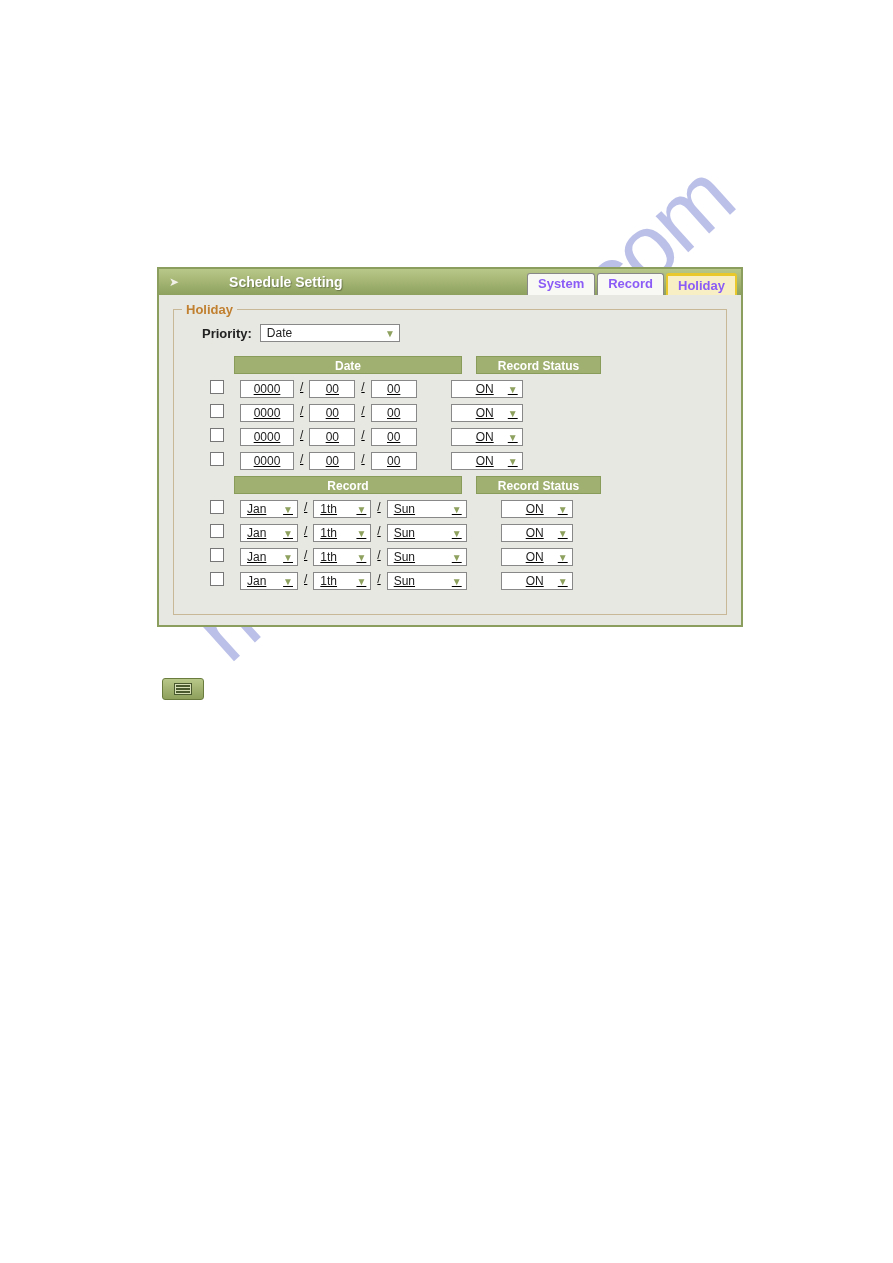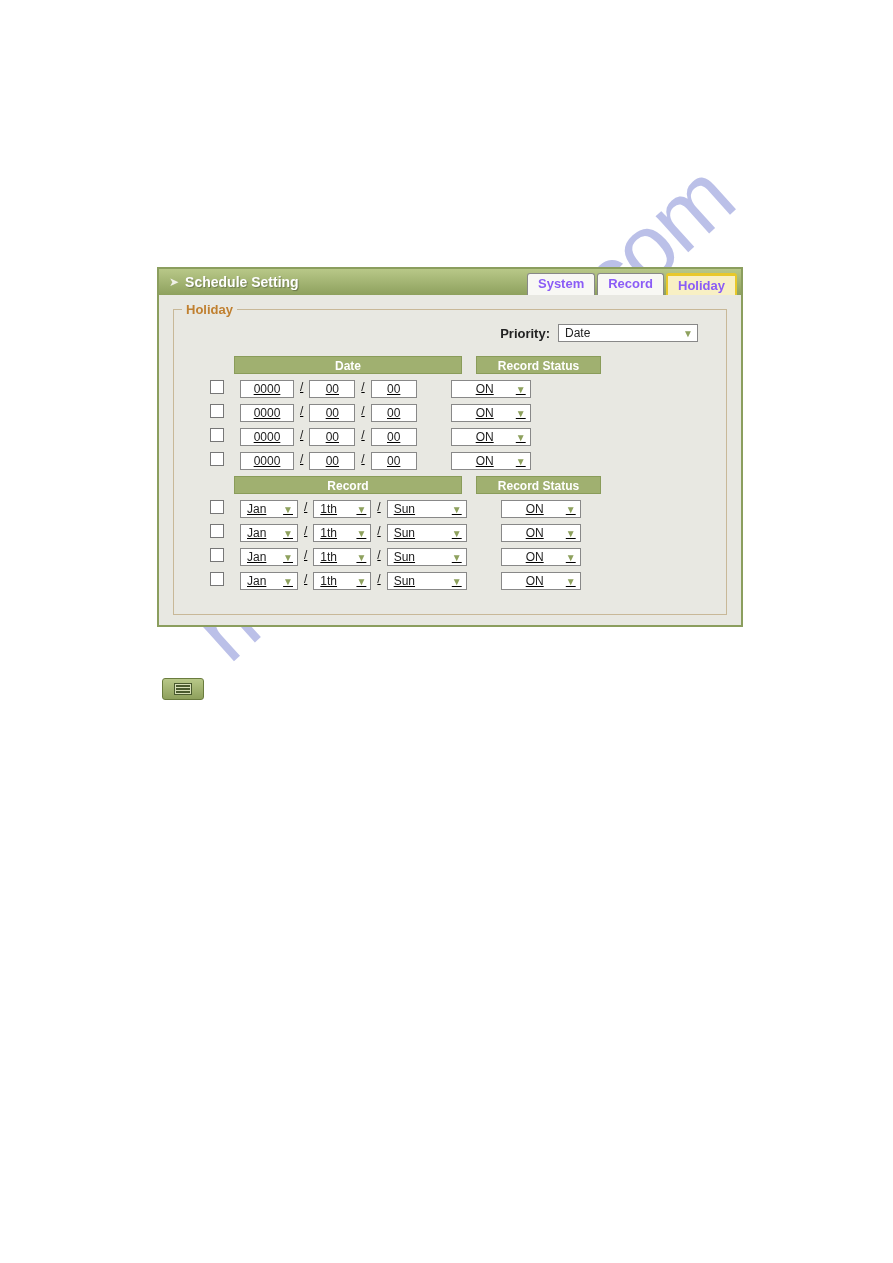--- a/index.html
+++ b/index.html
@@ -30,20 +30,21 @@
   .titlebar-arrow {
     color: #f0f0e8;
     font-size: 12px;
     margin-right: 6px;
   }
   .titlebar-text {
     color: #ffffff;
     font-size: 14px;
     font-weight: bold;
     text-shadow: 1px 1px 1px rgba(0,0,0,0.3);
+    margin-left: 44px;
   }
   .tabs {
     position: absolute;
     right: 4px;
     bottom: 0;
     display: flex;
     gap: 2px;
   }
   .tab {
     background: #f8f8f4;
@@ -74,21 +75,21 @@
     left: 8px;
     background: #e8e8e2;
     padding: 0 4px;
     color: #c08030;
     font-size: 13px;
     font-weight: bold;
   }
   .priority-row {
     display: flex;
     align-items: center;
-    justify-content: flex-end;
+    justify-content: flex-start;
     margin-bottom: 14px;
     gap: 8px;
   }
   .priority-label {
     font-size: 13px;
     font-weight: bold;
     color: #222;
   }
   .select-box {
     background: #ffffff;
@@ -152,21 +153,21 @@
     cursor: text;
   }
   .w-year { width: 54px; }
   .w-mm { width: 46px; }
   .w-dd { width: 46px; }
   .sep { font-size: 12px; color: #222; }
   .status-gap { width: 22px; }
   .sel-month { width: 58px; }
   .sel-week { width: 58px; }
   .sel-day { width: 80px; }
-  .sel-on { width: 80px; padding-left: 24px; }
+  .sel-on { width: 72px; padding-left: 24px; }
   .btn-row {
     display: flex;
     justify-content: flex-end;
     gap: 8px;
     padding: 8px 14px 12px 0;
   }
   .btn {
     background: linear-gradient(to bottom, #b8c888, #8ea05c);
     border: 1px solid #6a7c3e;
     border-radius: 3px;

